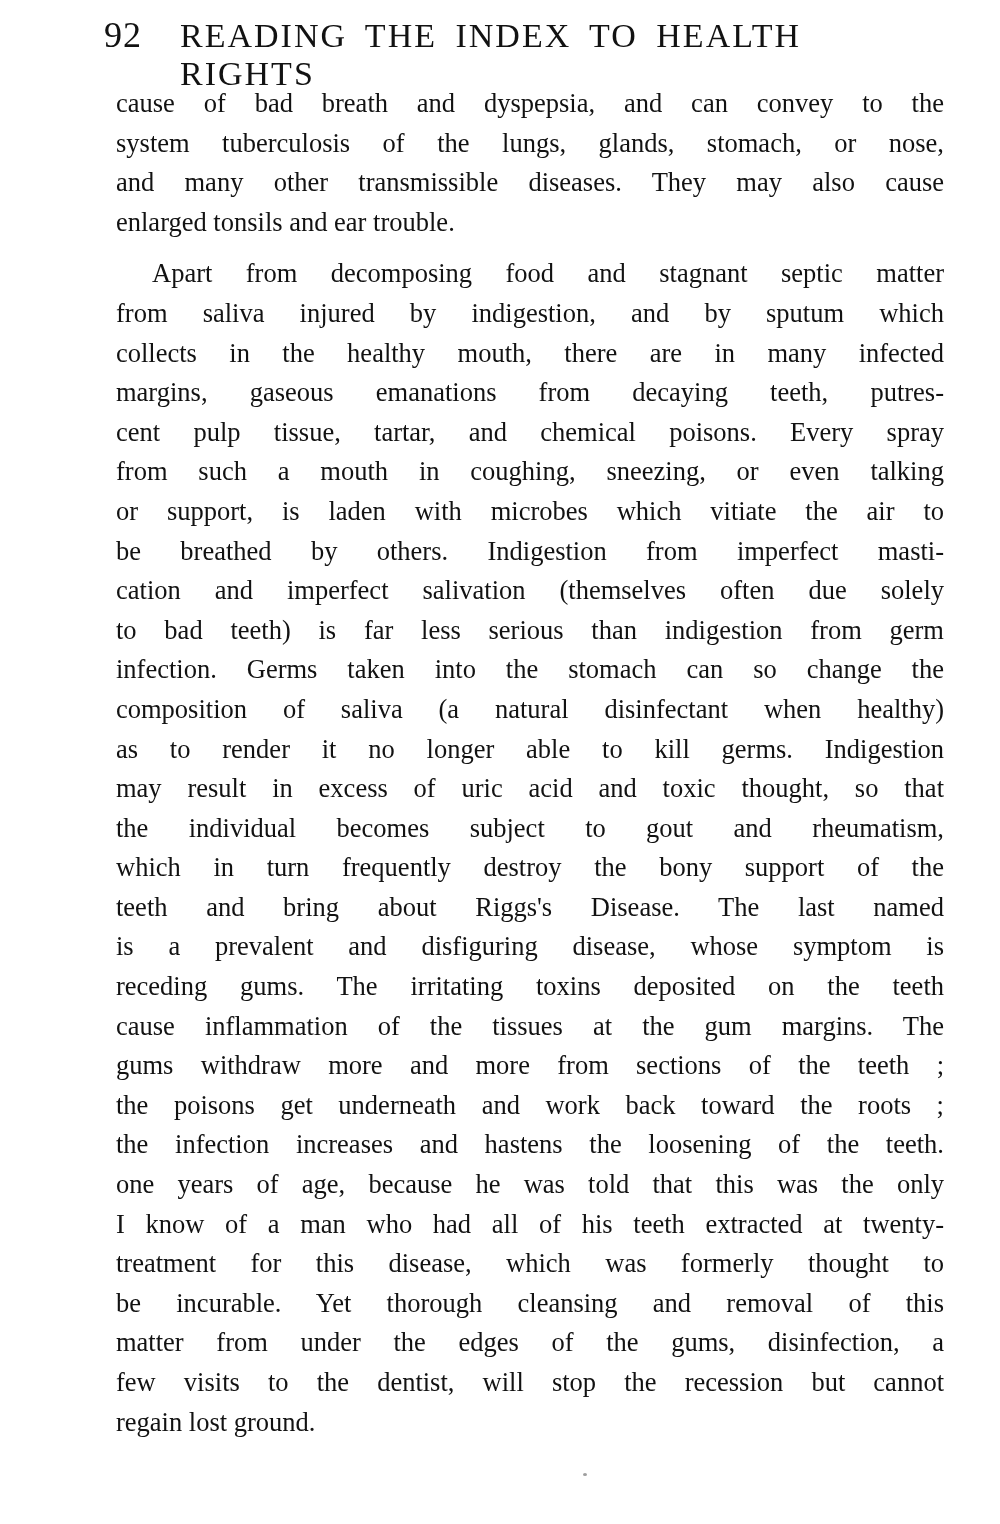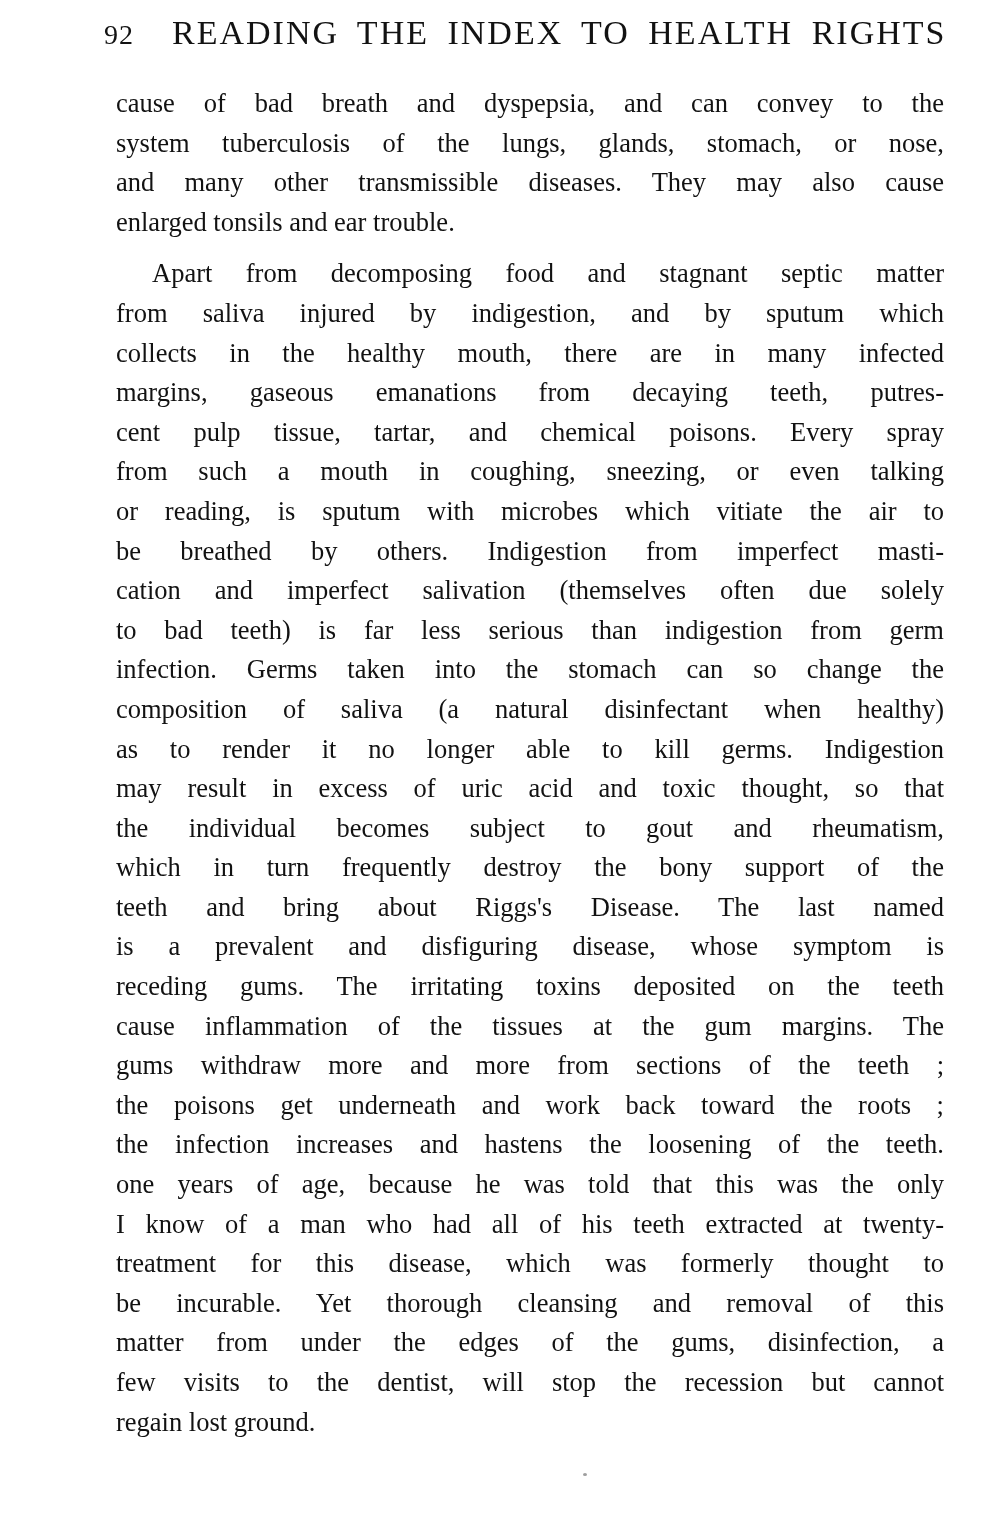--- a/index.html
+++ b/index.html
@@ -15,21 +15,21 @@
     width:1000px; height:1524px;
     background:var(--paper);
     color:var(--ink);
     overflow:hidden;
   }
   .runhead {
     position:absolute; top:14px; left:104px; right:48px;
     display:flex; align-items:baseline;
   }
   .pagenum {
-    font-size:28px;
+    font-size:36px;
     letter-spacing:1px;
   }
   .runtitle {
     font-size:34px;
     margin-left:38px;
     letter-spacing:2px;
     word-spacing:8px;
   }
   .body-text {
     position:absolute; top:72px; left:104px; width:852px;
@@ -71,21 +71,21 @@
         <div class="line">and many other transmissible diseases.  They may also cause</div>
         <div class="line endline">enlarged tonsils and ear trouble.</div>
       </div>
     <div class="paragraph">
         <div class="line indent">Apart from decomposing food and stagnant septic matter</div>
         <div class="line">from saliva injured by indigestion, and by sputum which</div>
         <div class="line">collects in the healthy mouth, there are in many infected</div>
         <div class="line">margins, gaseous emanations from decaying teeth, putres-</div>
         <div class="line">cent pulp tissue, tartar, and chemical poisons.  Every spray</div>
         <div class="line">from such a mouth in coughing, sneezing, or even talking</div>
-        <div class="line">or reading, is sputum with microbes which vitiate the air to</div>
+        <div class="line">or support, is laden with microbes which vitiate the air to</div>
         <div class="line">be breathed by others.  Indigestion from imperfect masti-</div>
         <div class="line">cation and imperfect salivation (themselves often due solely</div>
         <div class="line">to bad teeth) is far less serious than indigestion from germ</div>
         <div class="line">infection.  Germs taken into the stomach can so change the</div>
         <div class="line">composition of saliva (a natural disinfectant when healthy)</div>
         <div class="line">as to render it no longer able to kill germs.  Indigestion</div>
         <div class="line">may result in excess of uric acid and toxic thought, so that</div>
         <div class="line">the individual becomes subject to gout and rheumatism,</div>
         <div class="line">which in turn frequently destroy the bony support of the</div>
         <div class="line">teeth and bring about Riggs's Disease.  The last named</div>

